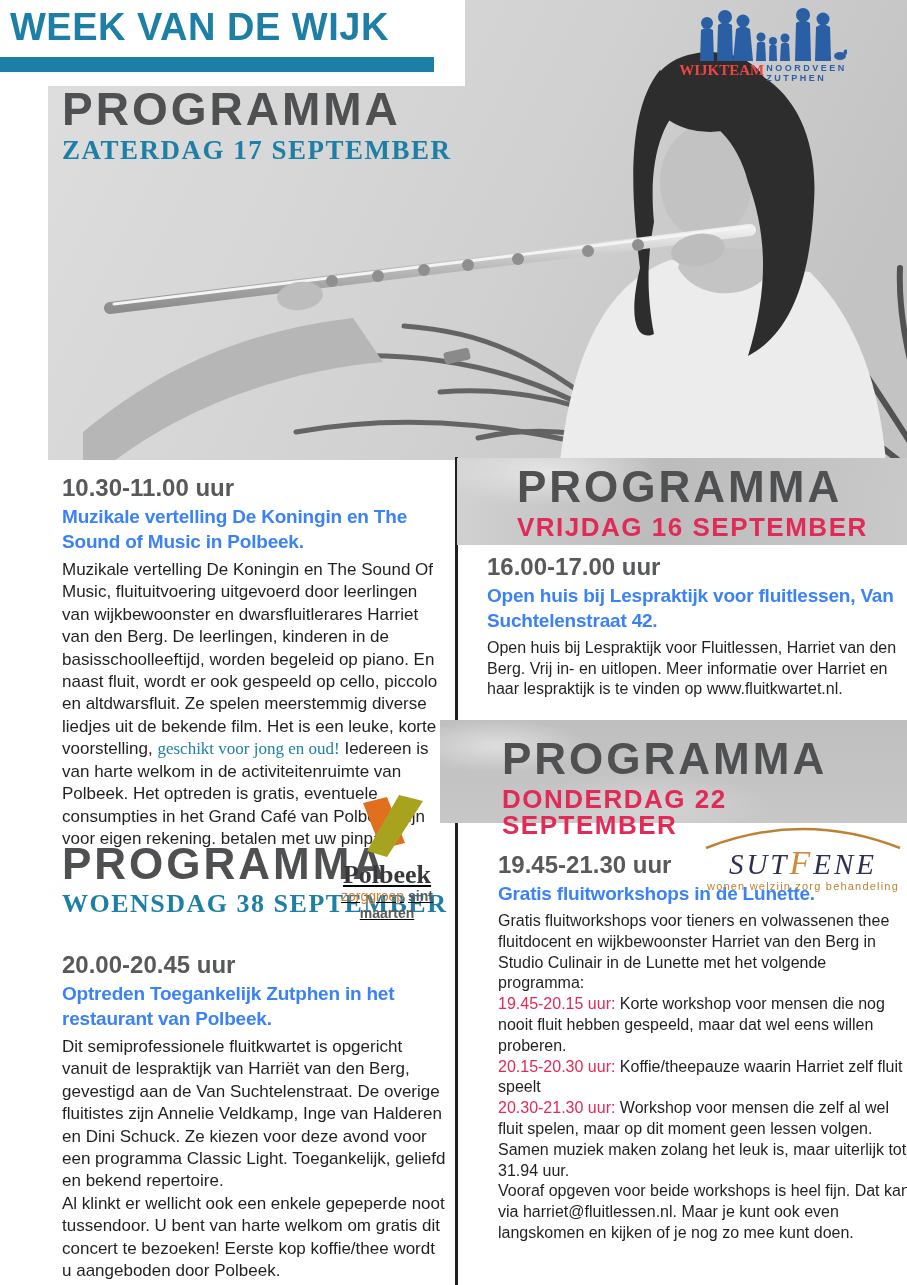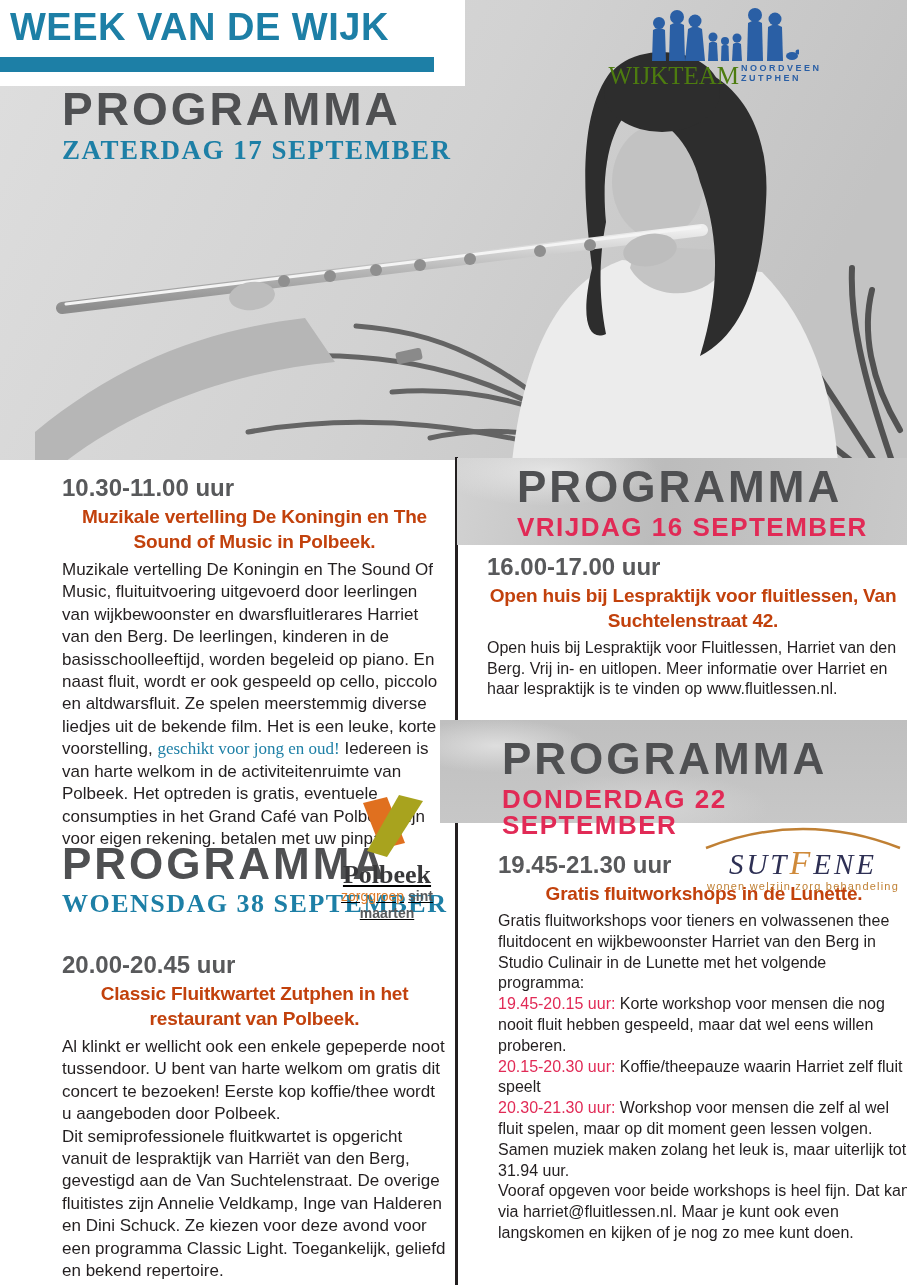--- a/index.html
+++ b/index.html
@@ -2,21 +2,21 @@
 <html><head>
 <meta charset="utf-8">
 <style>
   html,body { margin:0; padding:0; background:#ffffff; }
   .page {
     position:relative; width:907px; height:1285px; background:#ffffff;
     font-family:"Liberation Sans", sans-serif; overflow:hidden;
   }
 
   
-  .photo { position:absolute; left:0; top:0; width:803px; height:460px; }
+  .photo { position:absolute; left:0; top:0; width:803px; height:460px;padding-left:48px; }
   .photo svg { display:block; }
 
   .title-box { position:absolute; left:0; top:0; width:465px; height:86px; background:#ffffff; }
   .main-title {
     padding:3px 0 0 10px; font-size:38px; font-weight:800; color:#1d7fa6;
     letter-spacing:0.5px; line-height:1.3; white-space:nowrap;
   }
   .title-underline { position:absolute; left:0; top:57px; width:434px; height:15px; background:#1d7fa6; }
 
   .prog-word { font-size:44px; font-weight:800; color:#4f5052; letter-spacing:3px; line-height:1; }
@@ -26,29 +26,29 @@
 
   .hdr-zaterdag { position:absolute; left:62px; top:86px; }
   .hdr-zaterdag .prog-word { font-size:46px; }
   .hdr-zaterdag .prog-day { font-size:27px; }
 
   .hdr-woensdag { position:absolute; left:62px; top:842px; }
 
   
   .wijkteam { position:absolute; right:2px; top:3px; width:172px; text-align:center; }
   .wt-text { display:flex; align-items:flex-start; justify-content:center; margin-top:-2px; }
-  .wt-name { font-family:"Liberation Serif", serif; font-weight:normal; font-size:25px; color:#4d7c0f; line-height:1; }
+  .wt-name { font-family:"Liberation Serif", serif; font-weight:bold; font-size:15px; color:#ef4444; line-height:1; }
   .wt-sub { display:flex; flex-direction:column; text-align:left; margin-left:2px; }
   .wt-sub span { font-size:9px; font-weight:bold; color:#2a5fa5; letter-spacing:2.5px; line-height:1.15; }
 
   
   .divider-v { position:absolute; left:455px; top:457px; width:3px; height:828px; background:#231f20; }
 
   .time   { font-size:24px; font-weight:bold; color:#58595b; margin:0 0 4px 0; line-height:1.1; }
-  .etitle { font-size:19px; font-weight:bold; color:#c2410c; line-height:1.3; margin:0 0 4px 0; letter-spacing:-0.2px;text-align:center; }
+  .etitle { font-size:19px; font-weight:bold; color:#3b82f6; line-height:1.3; margin:0 0 4px 0; letter-spacing:-0.2px; }
   .body   { font-size:17px; line-height:1.32; color:#231f20; margin:0; }
 
   .ev-zaterdag { position:absolute; left:62px; top:475px; width:385px; }
   .ev-woensdag { position:absolute; left:62px; top:952px; width:385px; }
 
   .ev-vrijdag   { position:absolute; left:487px; top:554px; width:412px; }
   .ev-donderdag { position:absolute; left:498px; top:852px; width:412px; }
   .ev-vrijdag .body, .ev-donderdag .body { font-size:16px; line-height:1.3; }
 
   .band { position:absolute; box-sizing:border-box; z-index:2; }
@@ -206,34 +206,34 @@
     <div class="pb-tag"><span class="pb-acc">zorggroep</span><span>sint maarten</span></div>
   </div>
 
   <div class="prog-header hdr-woensdag">
     <div class="prog-word">PROGRAMMA</div>
     <div class="prog-day teal">WOENSDAG 38 SEPTEMBER</div>
   </div>
 
   <section class="ev-woensdag">
     <h2 class="time">20.00-20.45 uur</h2>
-    <h3 class="etitle">Classic Fluitkwartet Zutphen in het restaurant van Polbeek.</h3>
+    <h3 class="etitle">Optreden Toegankelijk Zutphen in het restaurant van Polbeek.</h3>
+    <p class="body">Dit semiprofessionele fluitkwartet is opgericht vanuit de lespraktijk van Harriët van den Berg, gevestigd aan de Van Suchtelenstraat. De overige fluitistes zijn Annelie Veldkamp, Inge van Halderen en Dini Schuck. Ze kiezen voor deze avond voor een programma Classic Light. Toegankelijk, geliefd en bekend repertoire.</p>
     <p class="body">Al klinkt er wellicht ook een enkele gepeperde noot tussendoor. U bent van harte welkom om gratis dit concert te bezoeken! Eerste kop koffie/thee wordt u aangeboden door Polbeek.</p>
-    <p class="body">Dit semiprofessionele fluitkwartet is opgericht vanuit de lespraktijk van Harriët van den Berg, gevestigd aan de Van Suchtelenstraat. De overige fluitistes zijn Annelie Veldkamp, Inge van Halderen en Dini Schuck. Ze kiezen voor deze avond voor een programma Classic Light. Toegankelijk, geliefd en bekend repertoire.</p>
   </section>
 
   <div class="band band1">
     <div class="prog-word">PROGRAMMA</div>
     <div class="prog-day pink">VRIJDAG 16 SEPTEMBER</div>
   </div>
 
   <section class="ev-vrijdag">
     <h2 class="time">16.00-17.00 uur</h2>
     <h3 class="etitle">Open huis bij Lespraktijk voor fluitlessen, Van Suchtelenstraat 42.</h3>
-    <p class="body">Open huis bij Lespraktijk voor Fluitlessen, Harriet van den Berg. Vrij in- en uitlopen. Meer informatie over Harriet en haar lespraktijk is te vinden op www.fluitlessen.nl.</p>
+    <p class="body">Open huis bij Lespraktijk voor Fluitlessen, Harriet van den Berg. Vrij in- en uitlopen. Meer informatie over Harriet en haar lespraktijk is te vinden op www.fluitkwartet.nl.</p>
   </section>
 
   <div class="band band2">
     <div class="prog-word">PROGRAMMA</div>
     <div class="prog-day pink">DONDERDAG 22 SEPTEMBER</div>
   </div>
 
   <div class="sutfene">
     <svg class="su-arc" width="206" height="24" viewBox="0 0 206 24" aria-hidden="true">
       <path d="M6,22 Q103,-16 200,22" stroke="#c08034" stroke-width="2.5" fill="none"></path>

